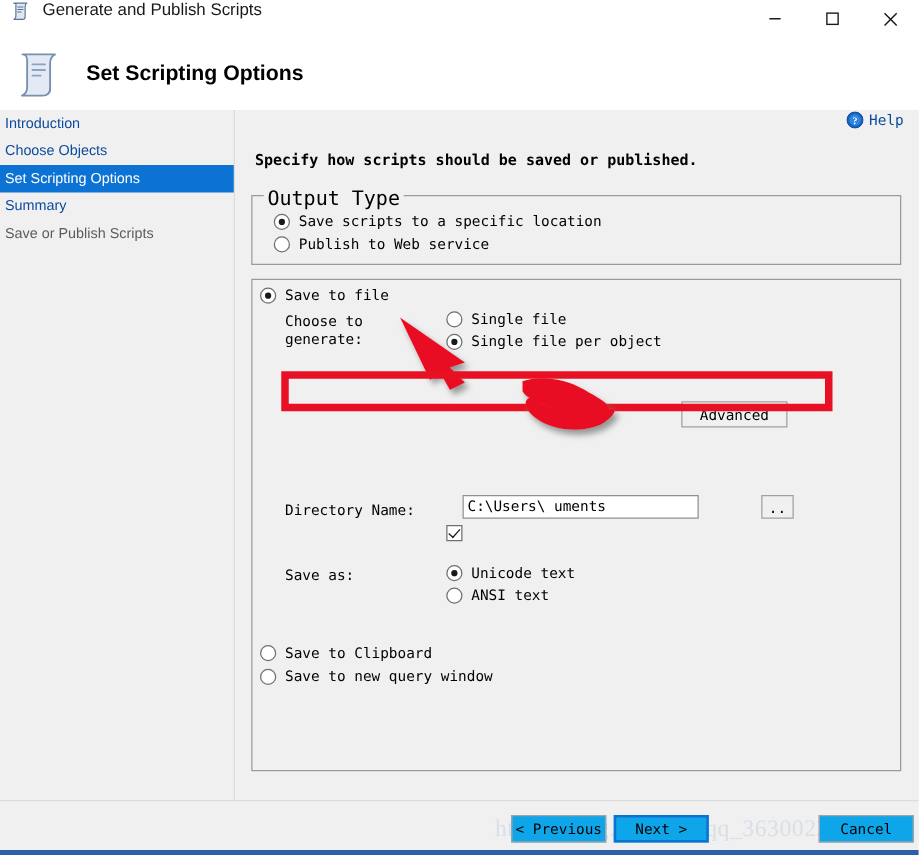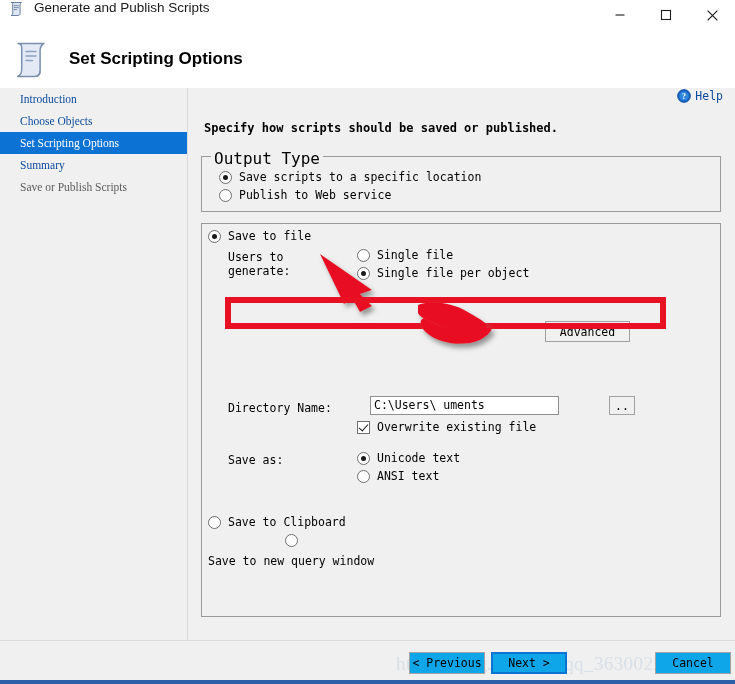--- a/index.html
+++ b/index.html
@@ -85,22 +85,22 @@
   .sidebar {
     position: absolute;
     left: 0; top: 0;
     width: 187px; height: 552px;
     background: #f0f0f0;
     border-right: 1px solid #dcdcdc;
   }
   .nav-item {
     height: 22px;
     line-height: 22px;
-    padding-left: 20px;
-    font-family: Liberation Serif, serif;
+    padding-left: 4px;
+    font-family: Liberation Sans, sans-serif;
     font-size: 11.5px;
     color: #0b4a9e;
     white-space: nowrap;
     letter-spacing: 0px;
   }
   .nav-item.selected {
     background: #0c73d4;
     color: #ffffff;
   }
   .nav-item.done {
@@ -396,56 +396,55 @@
 
     <div class="groupbox" id="save-options-group">
 
       <div class="opt-row" style="left:6px; top:5px;">
         <span class="radio checked"></span>
         <span class="opt-label">Save to file</span>
       </div>
 
       <button class="btn" id="advanced-button">Advanced</button>
 
-      <div class="plain-label" style="left:26px; top:26px;">Users to</div>
+      <div class="plain-label" style="left:26px; top:26px;">Choose to</div>
       <div class="plain-label" style="left:26px; top:40px;">generate:</div>
 
       <div class="opt-row" style="left:155px; top:24px;">
         <span class="radio"></span>
         <span class="opt-label">Single file</span>
       </div>
       <div class="opt-row" style="left:155px; top:42px;">
         <span class="radio checked"></span>
         <span class="opt-label">Single file per object</span>
       </div>
 
       <div class="plain-label" id="dir-label">Directory Name:</div>
       <div id="dir-input">C:\Users\          uments</div>
       <button class="btn" id="dir-browse">..</button>
 
       <div class="opt-row" style="left:155px; top:196px;">
         <span class="checkbox checked"></span>
-        <span class="opt-label">Overwrite existing file</span>
       </div>
 
       <div class="plain-label" style="left:26px; top:229px;">Save as:</div>
       <div class="opt-row" style="left:155px; top:227px;">
         <span class="radio checked"></span>
         <span class="opt-label">Unicode text</span>
       </div>
       <div class="opt-row" style="left:155px; top:245px;">
         <span class="radio"></span>
         <span class="opt-label">ANSI text</span>
       </div>
 
       <div class="opt-row" style="left:6px; top:291px;">
         <span class="radio"></span>
         <span class="opt-label">Save to Clipboard</span>
       </div>
-      <div class="opt-row" style="left:6px; top:310px;flex-direction:column;">
+      <div class="opt-row" style="left:6px; top:310px;">
         <span class="radio"></span>
         <span class="opt-label">Save to new query window</span>
       </div>
 
     </div>
   </div>
 </div>
 
 <div class="footer"></div>
 <div class="watermark">https://blog.csdn.net/qq_36300228</div>

